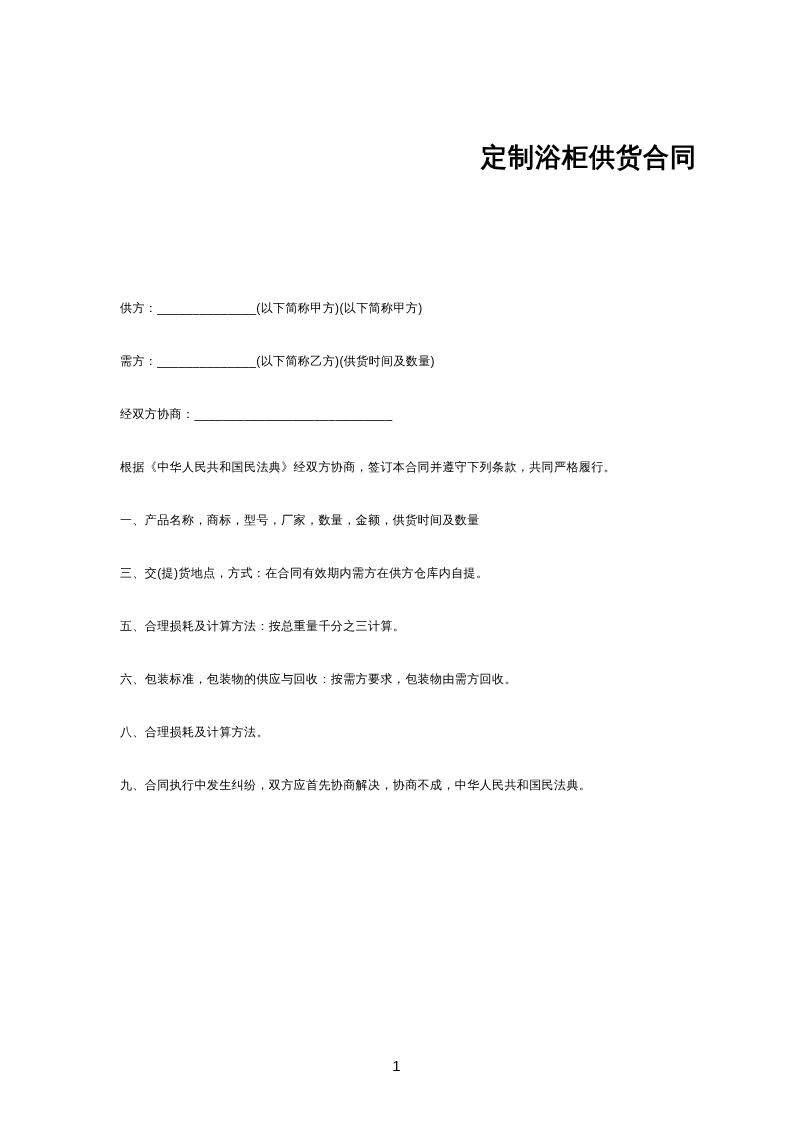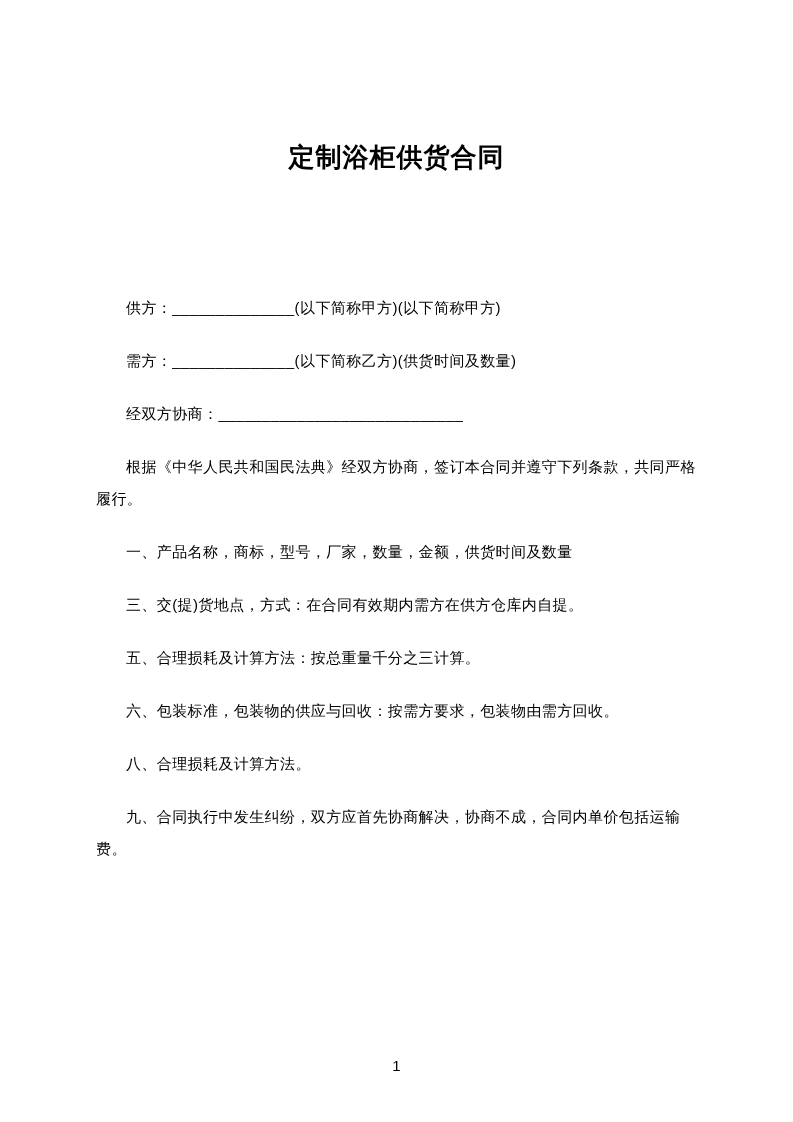--- a/index.html
+++ b/index.html
@@ -16,26 +16,26 @@
     padding: 140px 96px 0 96px;
     font-family: "Liberation Sans", "DejaVu Sans", sans-serif;
     color: #000000;
     overflow: hidden;
   }
   .doc-title {
     margin: 0 0 118px 0;
     font-size: 26px;
     line-height: 34px;
     font-weight: bold;
-    text-align: center;
+    text-align: right;
     letter-spacing: 1px;
   }
   .para {
     margin: 8px 0 21px 0;
-    font-size: 15px;
+    font-size: 12px;
     line-height: 32px;
     text-indent: 2em;
     letter-spacing: 0.4px;
     word-break: break-all;
   }
   .page-number {
     position: absolute;
     left: 0;
     right: 0;
     bottom: 48px;
@@ -52,16 +52,16 @@
 
   <p class="para">供方：______________(以下简称甲方)(以下简称甲方)</p>
   <p class="para">需方：______________(以下简称乙方)(供货时间及数量)</p>
   <p class="para">经双方协商：____________________________</p>
   <p class="para">根据《中华人民共和国民法典》经双方协商，签订本合同并遵守下列条款，共同严格履行。</p>
   <p class="para">一、产品名称，商标，型号，厂家，数量，金额，供货时间及数量</p>
   <p class="para">三、交(提)货地点，方式：在合同有效期内需方在供方仓库内自提。</p>
   <p class="para">五、合理损耗及计算方法：按总重量千分之三计算。</p>
   <p class="para">六、包装标准，包装物的供应与回收：按需方要求，包装物由需方回收。</p>
   <p class="para">八、合理损耗及计算方法。</p>
-  <p class="para">九、合同执行中发生纠纷，双方应首先协商解决，协商不成，合同内单价包括运输费。</p>
+  <p class="para">九、合同执行中发生纠纷，双方应首先协商解决，协商不成，中华人民共和国民法典。</p>
 
   <div class="page-number">1</div>
 </div>
 
 </body></html>

